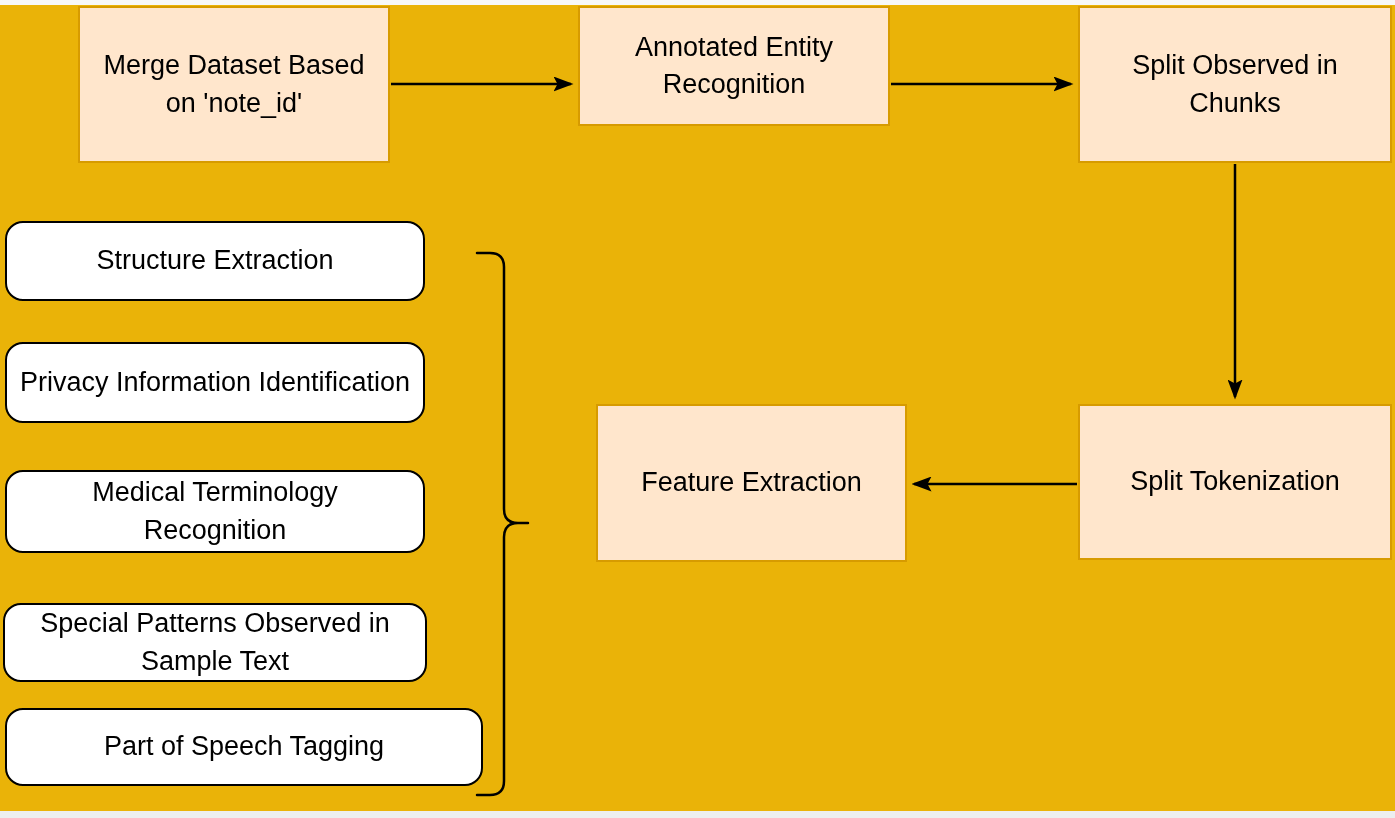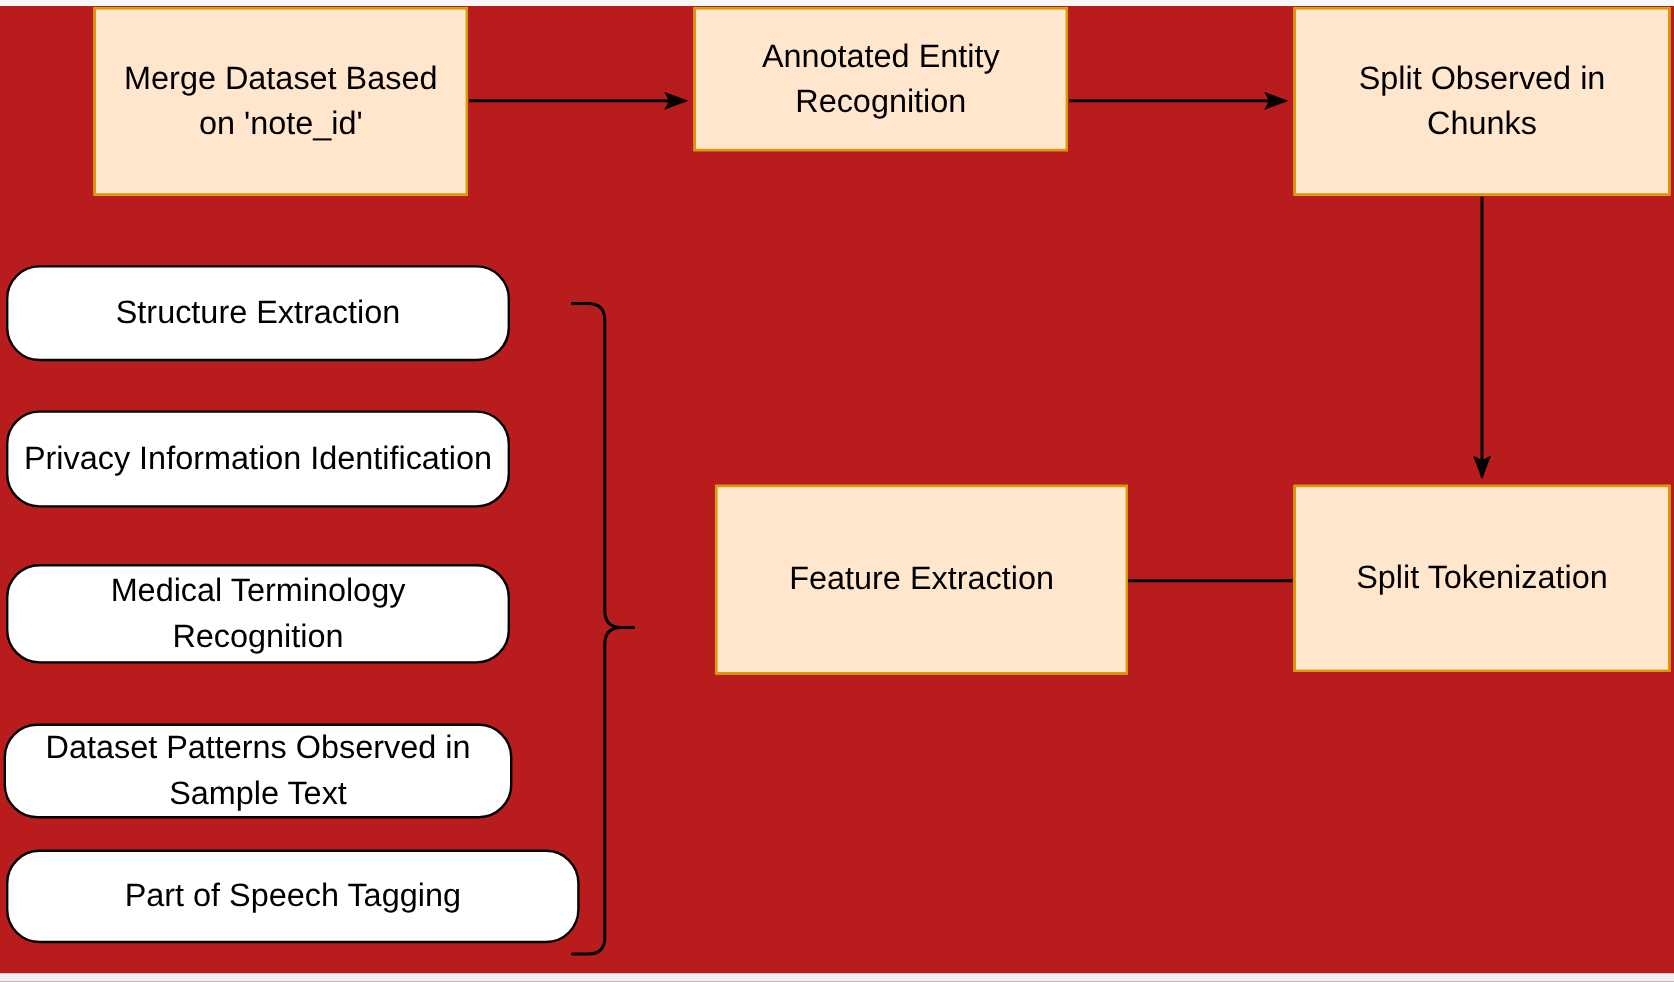--- a/index.html
+++ b/index.html
@@ -5,21 +5,21 @@
   html, body {
     margin: 0;
     padding: 0;
     background: #ffffff;
     font-family: "Liberation Sans", sans-serif;
   }
   .canvas {
     position: relative;
     width: 1395px;
     height: 818px;
-    background: #b91c1c;
+    background: #eab308;
     overflow: hidden;
   }
   .edge-strip-top {
     position: absolute;
     left: 0; top: 0;
     width: 100%; height: 5px;
     background: #f7f8f8;
   }
   .edge-strip-bottom {
     position: absolute;
@@ -39,35 +39,35 @@
     line-height: 1.38;
     padding: 0 12px;
   }
   .process {
     background: #ffe6cc;
     border: 2.5px solid #d79b00;
   }
   .feature-item {
     background: #ffffff;
     border: 2.5px solid #000000;
-    border-radius: 28px;
+    border-radius: 18px;
   }
   .connector-layer {
     position: absolute;
     left: 0; top: 0;
     width: 1395px;
     height: 818px;
     pointer-events: none;
   }
   
   #node-merge        { left: 78px;   top: 6px;   width: 312px; height: 157px; }
   #node-annotated    { left: 578px;  top: 6px;   width: 312px; height: 120px; }
   #node-split        { left: 1078px; top: 6px;   width: 314px; height: 157px; }
   #node-word-tok     { left: 1078px; top: 404px; width: 314px; height: 156px; }
-  #node-feature-ext  { left: 596px;  top: 404px; width: 344px; height: 158px; justify-content: center; }
+  #node-feature-ext  { left: 596px;  top: 404px; width: 311px; height: 158px; justify-content: center; }
 
   #item-structure    { left: 5px; top: 221px; width: 420px; height: 80px; }
   #item-privacy      { left: 5px; top: 342px; width: 420px; height: 81px; }
   #item-medical      { left: 5px; top: 470px; width: 420px; height: 83px; }
   #item-special      { left: 3px; top: 603px; width: 424px; height: 79px; }
   #item-pos          { left: 5px; top: 708px; width: 478px; height: 78px; }
 </style>
 </head>
 <body>
 
@@ -115,21 +115,21 @@
 
   <div class="node feature-item" id="item-medical">
     <span>Medical Terminology Recognition</span>
   </div>
 
   <div class="node feature-item" id="item-privacy">
     <span>Privacy Information Identification</span>
   </div>
 
   <div class="node feature-item" id="item-special">
-    <span>Dataset Patterns Observed in Sample Text</span>
+    <span>Special Patterns Observed in Sample Text</span>
   </div>
 
   <div class="node feature-item" id="item-pos">
     <span>Part of Speech Tagging</span>
   </div>
 
   <div class="edge-strip-bottom"></div>
 </div>
 
 </body></html>

